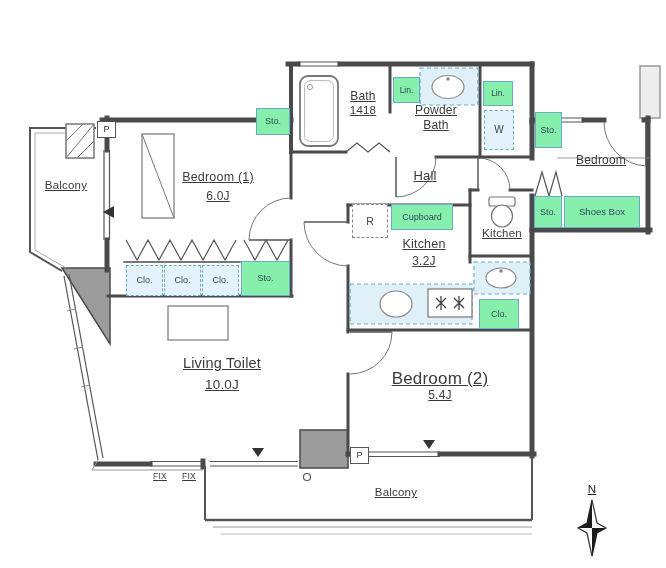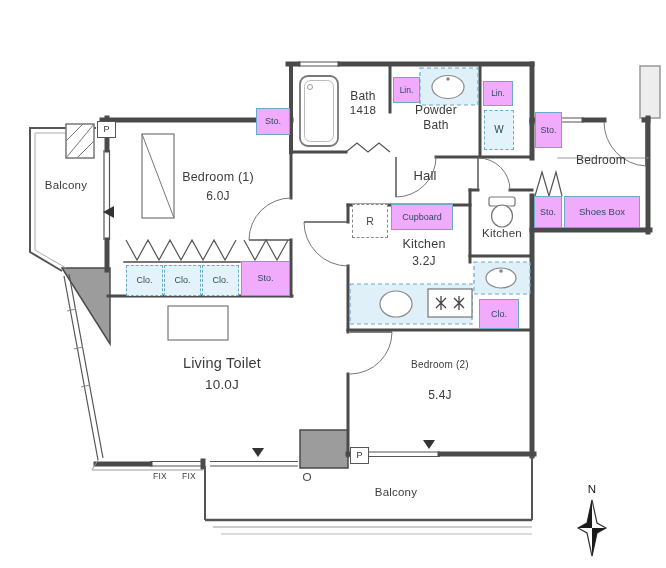--- a/index.html
+++ b/index.html
@@ -5,27 +5,27 @@
   * { margin:0; padding:0; box-sizing:border-box; }
   html,body { background:#fff; }
   .stage {
     position:relative; width:666px; height:568px; background:#ffffff;
     font-family:"Liberation Sans","DejaVu Sans",sans-serif; color:#3a3a3a;
     overflow:hidden;
   }
   .stage svg { position:absolute; left:0; top:0; }
   .lbl {
     position:absolute; text-align:center; line-height:1.2; color:#3b3b3b;
-    letter-spacing:.2px; white-space:nowrap;
+    letter-spacing:.2px; white-space:nowrap;text-decoration:underline;
   }
   .box {
     position:absolute; display:flex; align-items:center; justify-content:center;
     color:#2f4a5a; text-align:center; line-height:1;
   }
-  .bb-solid { background:#f0abfc; border:1.5px solid #69abca; }
+  .bb-solid { background:#86efac; border:1.5px solid #69abca; }
   .bb-dash  { background:#e4f3fb; border:1.5px dashed #69abca; }
   .rbox { background:#fff; border:1.5px dashed #8a8a8a; color:#444; }
   .pbox { background:#fff; border:1.5px solid #555; color:#333; }
 </style>
 </head>
 <body>
 
 <div class="stage">
 
   <svg width="666" height="568" viewBox="0 0 666 568">
@@ -238,20 +238,20 @@
   <div class="lbl" style="left:340px;top:104px;width:46px;font-size:11.5px">1418</div>
   <div class="lbl" style="left:404px;top:103px;width:64px;font-size:12px">Powder</div>
   <div class="lbl" style="left:404px;top:118px;width:64px;font-size:12px">Bath</div>
   <div class="lbl" style="left:402px;top:168px;width:46px;font-size:13px">Hall</div>
   <div class="lbl" style="left:560px;top:153px;width:82px;font-size:12px">Bedroom</div>
   <div class="lbl" style="left:476px;top:227px;width:52px;font-size:11.5px">Kitchen</div>
   <div class="lbl" style="left:388px;top:237px;width:72px;font-size:12.5px">Kitchen</div>
   <div class="lbl" style="left:388px;top:254px;width:72px;font-size:12px">3.2J</div>
   <div class="lbl" style="left:146px;top:355px;width:152px;font-size:14.5px">Living Toilet</div>
   <div class="lbl" style="left:146px;top:377px;width:152px;font-size:13.5px">10.0J</div>
-  <div class="lbl" style="left:376px;top:359px;width:128px;font-size:10px">Bedroom (2)</div>
+  <div class="lbl" style="left:376px;top:369px;width:128px;font-size:17px">Bedroom (2)</div>
   <div class="lbl" style="left:376px;top:388px;width:128px;font-size:12px">5.4J</div>
   <div class="lbl" style="left:358px;top:486px;width:76px;font-size:11.5px">Balcony</div>
   <div class="lbl" style="left:147px;top:471px;width:26px;font-size:8.5px">FIX</div>
   <div class="lbl" style="left:176px;top:471px;width:26px;font-size:8.5px">FIX</div>
   <div class="lbl" style="left:580px;top:483px;width:24px;font-size:11.5px;color:#1a1a1a">N</div>
 
 </div>
 
 </body></html>

